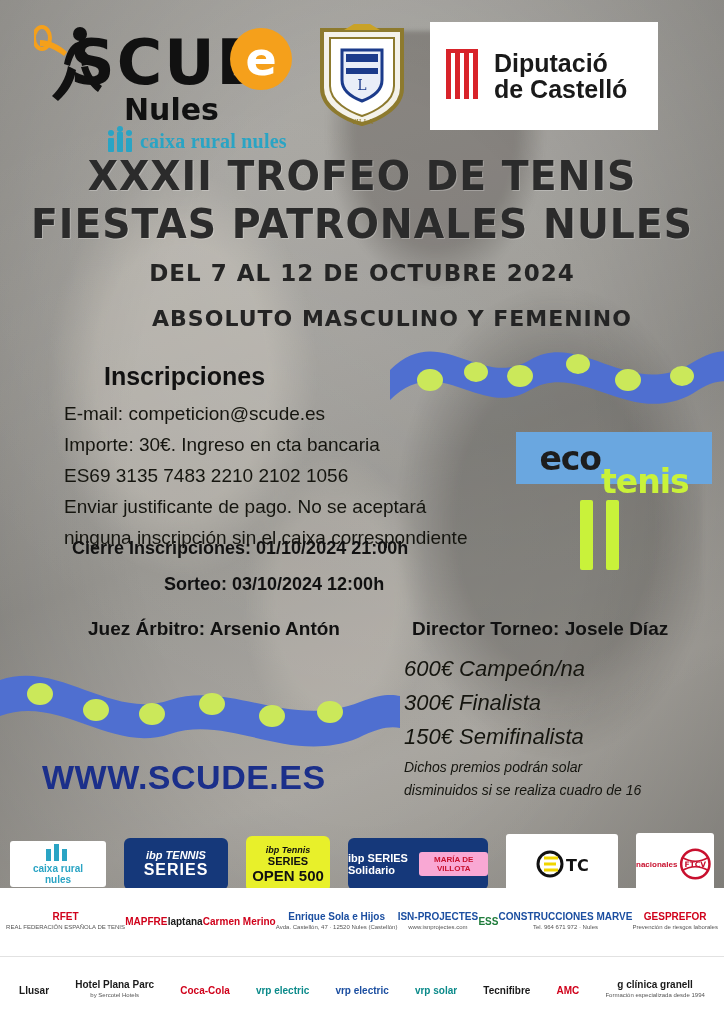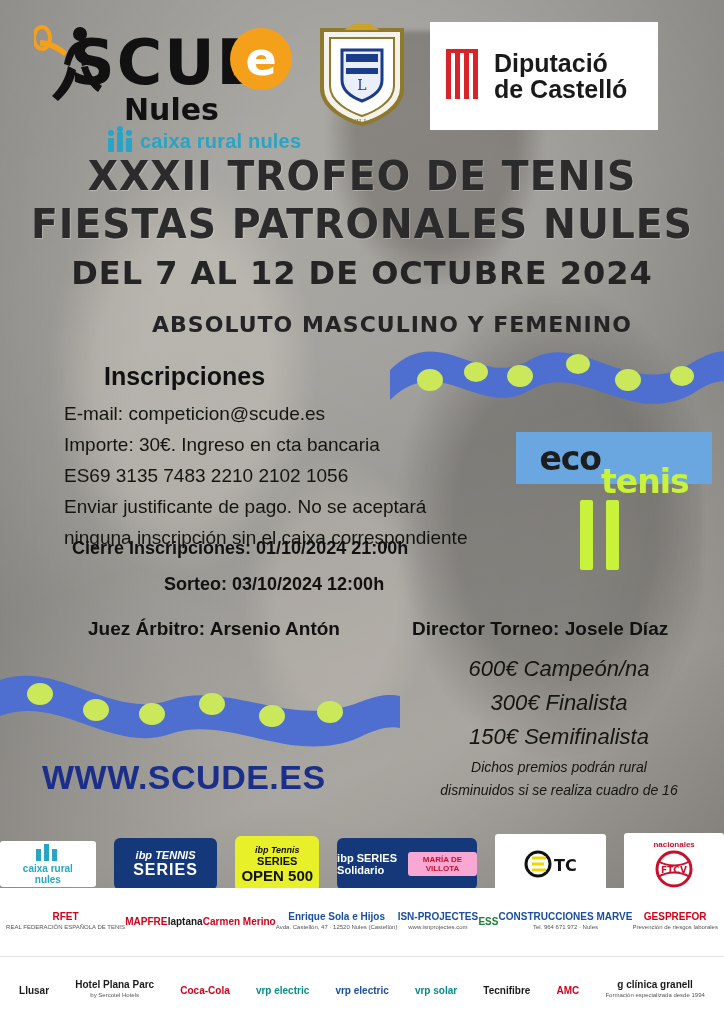--- a/index.html
+++ b/index.html
@@ -72,21 +72,21 @@
   .caixa-icon i:nth-child(2){ left:9px; height:20px; }
   .caixa-icon i:nth-child(3){ left:18px; height:14px; }
   .caixa-icon b {
     position:absolute; width:6px; height:6px; border-radius:50%;
     background:#2aa4c4; top:0;
   }
   .caixa-icon b:nth-of-type(1){ left:0; }
   .caixa-icon b:nth-of-type(2){ left:9px; top:-4px;}
   .caixa-icon b:nth-of-type(3){ left:18px; }
   .caixa-text {
-    font-family:Liberation Sans, sans-serif;
+    font-family:Liberation Serif, serif;
     font-size:20px; color:#2aa4c4; font-weight:600; letter-spacing:0.2px;
   }
 
   .logo-shield { position:absolute; left:316px; top:16px; width:92px; height:104px; }
 
   .logo-diputacio {
     position:absolute; left:430px; top:14px; width:228px; height:108px;
     background:#fff; display:flex; align-items:center; gap:10px; padding:0 14px;
   }
   .dip-mark { width:40px; height:54px; position:relative; flex:none; }
@@ -97,23 +97,23 @@
   
   .title-block { position:absolute; top:152px; left:0; width:100%; text-align:center; }
   .t1, .t2 {
     font-family:"DejaVu Sans", sans-serif;
     font-weight:bold; font-size:41px; letter-spacing:1px;
     color:#2b2b2b; text-shadow:1px 1px 0 rgba(255,255,255,0.25);
     line-height:48px;
     transform:scaleX(0.96);
   }
   .t3 {
-    margin-top:6px;
-    font-family:"DejaVu Sans", sans-serif;
-    font-weight:bold; font-size:32px; letter-spacing:1px; color:#242424;
+    margin-top:12px;
+    font-family:"DejaVu Sans", sans-serif;
+    font-weight:bold; font-size:23px; letter-spacing:1px; color:#242424;
   }
   .t4 {
     margin-top:20px; padding-left:60px;
     font-family:"DejaVu Sans", sans-serif;
     font-weight:bold; font-size:22px; letter-spacing:1px; color:#242424;
   }
 
   
   .insc-title {
     position:absolute; left:104px; top:362px;
@@ -133,21 +133,21 @@
   }
   .juez {
     position:absolute; left:88px; top:618px;
     font-size:19px; font-weight:bold; color:#111;
   }
   .director {
     position:absolute; left:412px; top:618px;
     font-size:19px; font-weight:bold; color:#111;
   }
   .prizes {
-    position:absolute; left:404px; top:652px; width:310px; text-align:center;
+    position:absolute; left:404px; top:652px; width:310px; 
     font-style:italic; color:#15150f;
   }
   .prizes .p { font-size:22px; line-height:34px; }
   .prizes .note { font-size:14px; line-height:19px; margin-top:4px; }
 
   .web {
     position:absolute; left:42px; top:758px;
     font-size:34px; font-weight:bold; letter-spacing:0.5px; color:#1b2f8a;
   }
 
@@ -195,21 +195,21 @@
 
   .sp-ibp1 { width:104px; height:52px; background:#15387a; color:#fff; border-radius:6px; flex-direction:column; }
   .sp-ibp1 .r1 { font-size:11px; font-style:italic; }
   .sp-ibp1 .r2 { font-size:16px; letter-spacing:1px; }
   .sp-ibp2 { width:84px; height:56px; background:#e8f02a; border-radius:6px; flex-direction:column; color:#111; }
   .sp-ibp2 .r1 { font-size:9px; font-style:italic; }
   .sp-ibp2 .r2 { font-size:11px; }
   .sp-ibp2 .r3 { font-size:15px; }
   .sp-ibp3 { width:140px; height:52px; background:#15387a; color:#fff; border-radius:6px; font-size:11px; gap:6px; }
   .sp-ftcv { width:112px; height:60px; flex-direction:column; font-size:8px; text-align:center; line-height:9px; }
-  .sp-nac { width:100px; height:62px; flex-direction:column; font-size:8px; color:#c8102e; }
+  .sp-nac { width:78px; height:62px; flex-direction:row; font-size:8px; color:#c8102e; }
 
   .sponsors-bottom {
     position:absolute; left:0; bottom:0; width:100%; height:136px; background:#fff;
     display:flex; flex-direction:column;
   }
   .sb-row {
     flex:1; display:flex; align-items:center; justify-content:space-around;
     border-bottom:1px solid #e2e2e2; padding:0 6px;
   }
   .sb-row:last-child { border-bottom:none; }
@@ -324,21 +324,21 @@
   <div class="cierre">Cierre Inscripciones:  01/10/2024 21:00h</div>
   <div class="sorteo">Sorteo: 03/10/2024 12:00h</div>
 
   <div class="juez">Juez Árbitro: Arsenio Antón</div>
   <div class="director">Director Torneo: Josele Díaz</div>
 
   <div class="prizes">
     <div class="p">600€ Campeón/na</div>
     <div class="p">300€ Finalista</div>
     <div class="p">150€ Semifinalista</div>
-    <div class="note">Dichos premios podrán rural</div>
+    <div class="note">Dichos premios podrán solar</div>
     <div class="note">disminuidos si  se realiza cuadro de 16</div>
   </div>
 
   <div class="ecotenis">
     <span class="eco-a">eco</span>
     <span class="eco-b">tenis</span>
   </div>
   <div class="eco-bars">
       <i></i>
       <i></i>

